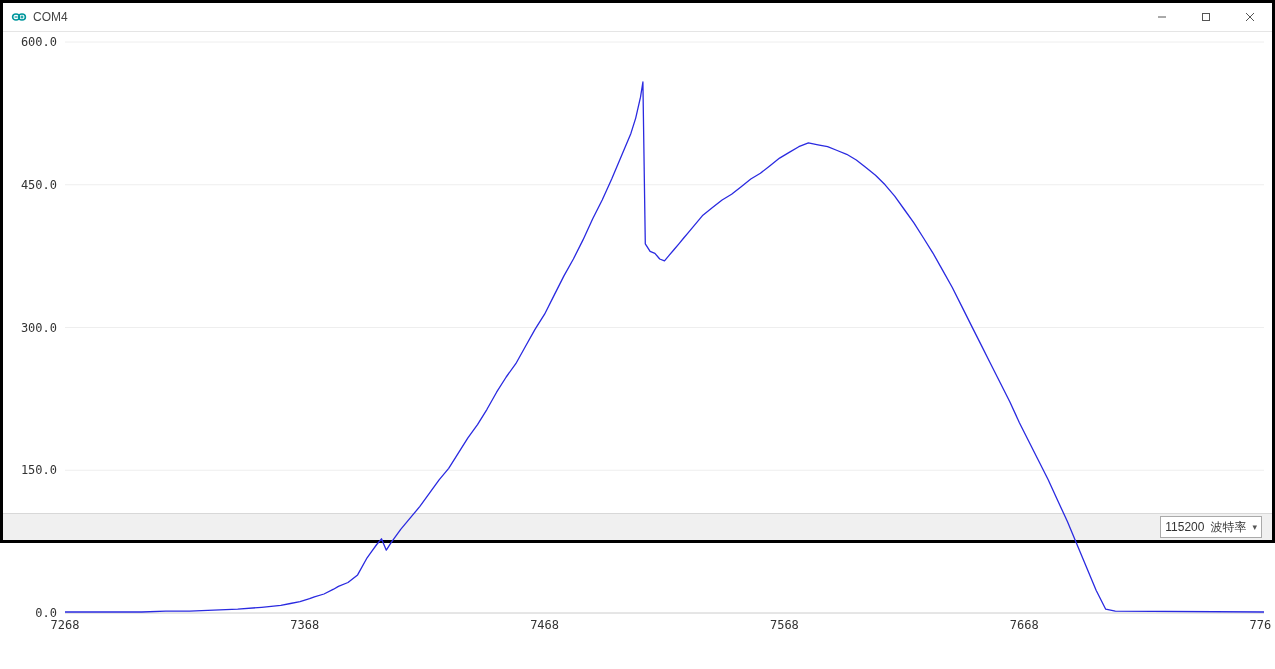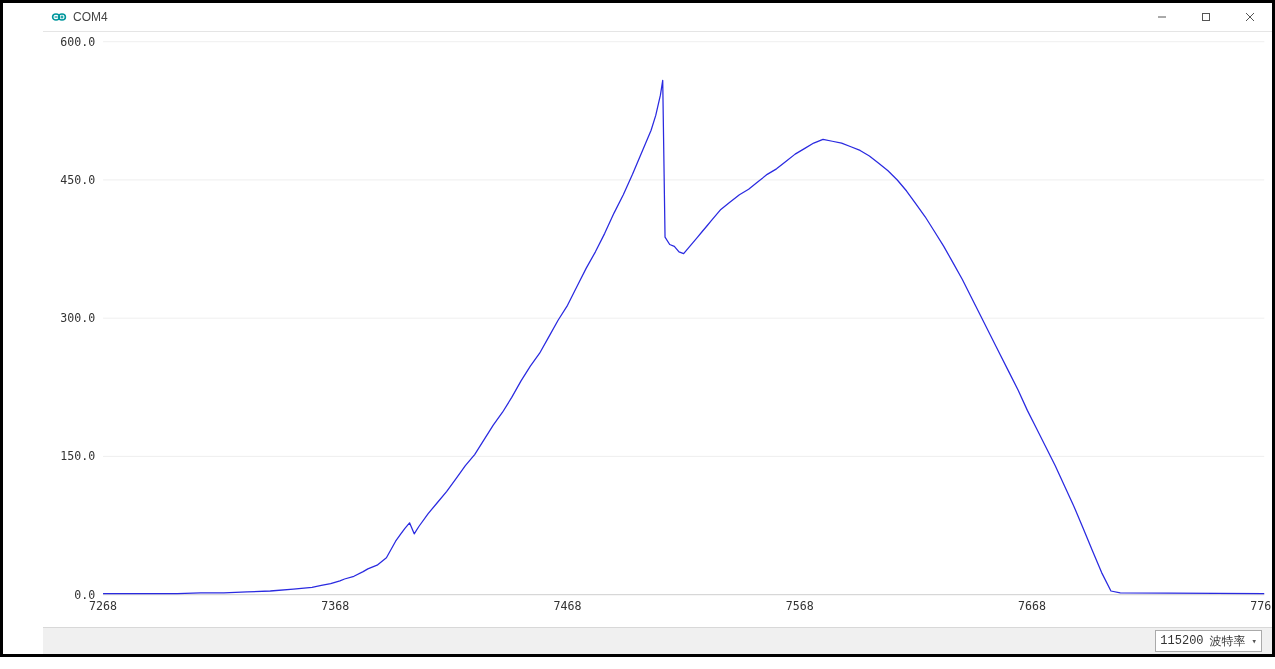--- a/index.html
+++ b/index.html
@@ -1,26 +1,26 @@
 <!DOCTYPE html>
 <html><head>
 <meta charset="utf-8">
 <style>
   html,body{margin:0;padding:0;width:1275px;height:669px;font-family:"Segoe UI",Arial,sans-serif;font-size:12px;color:#333;background:#fff;overflow:hidden;}
-  .window-frame{box-sizing:border-box;width:1275px;height:657px;border:3px solid #000;background:#fff;display:flex;flex-direction:column;padding-left:40px;}
+  .window-frame{box-sizing:border-box;width:1275px;height:543px;border:3px solid #000;background:#fff;display:flex;flex-direction:column;}
   .title-bar{height:28px;display:flex;align-items:center;background:#fff;border-bottom:1px solid #e5e5e5;}
   .title-icon{width:16px;height:16px;margin:0 6px 0 8px;display:inline-flex;align-items:center;justify-content:center;}
   .title-text{flex:0 0 auto;font-size:12px;color:#444;}
   .title-spacer{flex:1 1 auto;}
   .win-btn{width:44px;height:28px;display:flex;align-items:center;justify-content:center;color:#555;}
   .plot-area{flex:1 1 auto;position:relative;background:#fff;}
   .plot-svg{position:absolute;inset:0;}
   .axis-label{font-family:Consolas,Menlo,monospace;font-size:12px;fill:#333;}
   .gridline{stroke:#eee;stroke-width:1;}
-  .footer{height:26px;background:#f0f0f0;border-top:1px solid #d8d8d8;display:flex;align-items:center;justify-content:flex-end;padding:0 10px;gap:6px;font-family:Liberation Mono, monospace;}
+  .footer{height:26px;background:#f0f0f0;border-top:1px solid #d8d8d8;display:flex;align-items:center;justify-content:flex-end;padding:0 10px;gap:6px;}
   .baud-select{height:20px;font-size:12px;border:1px solid #aaa;background:#fff;padding:0 4px;display:flex;align-items:center;gap:6px;}
   .baud-caret{font-size:9px;color:#555;}
 </style>
 </head>
 <body>
 
 <div class="window-frame">
 
   <div class="title-bar">
     <span class="title-icon">

